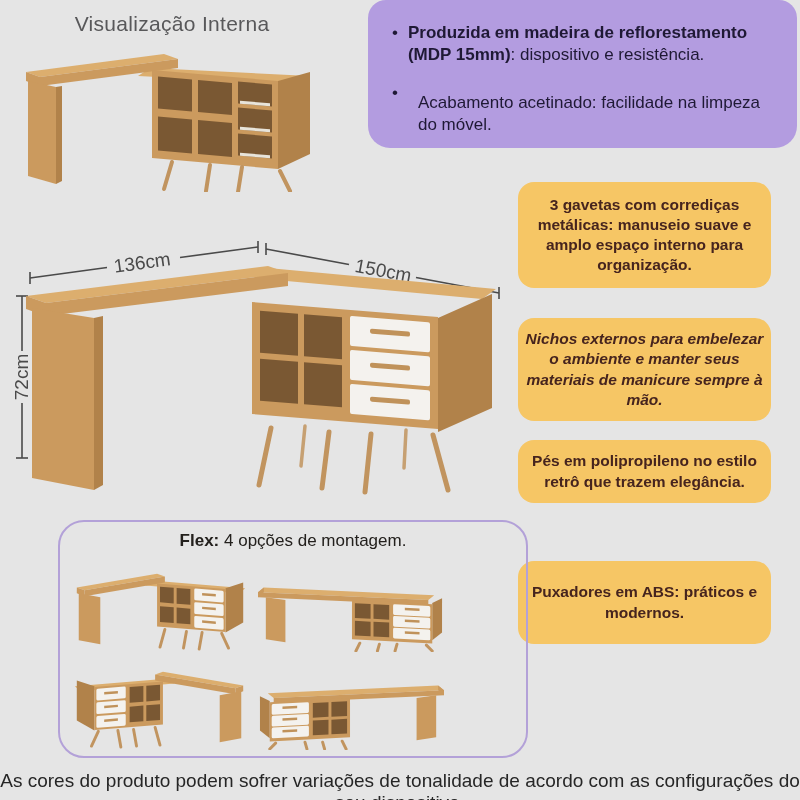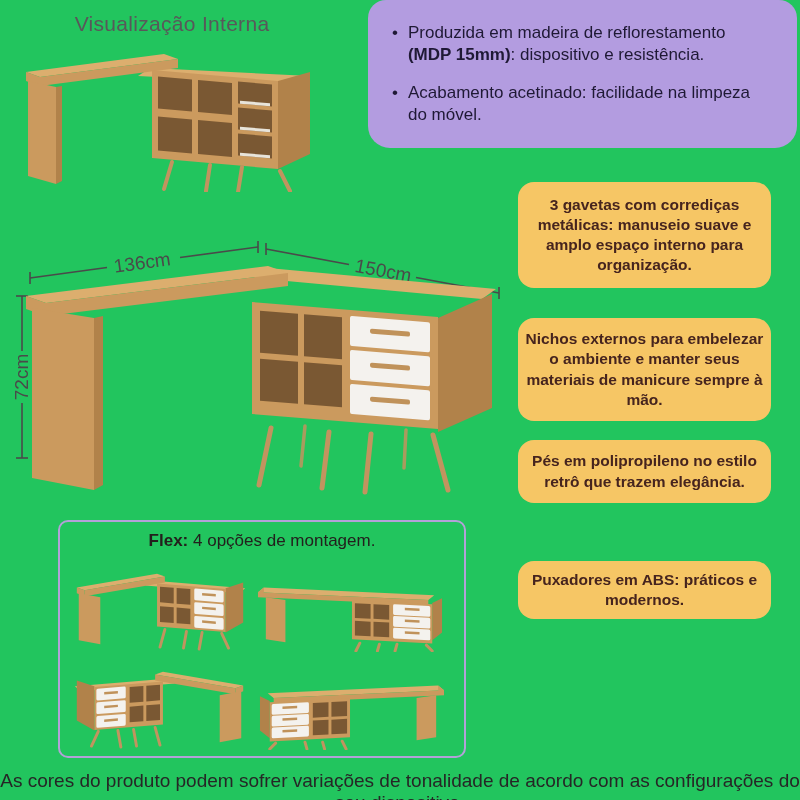--- a/index.html
+++ b/index.html
@@ -1,45 +1,45 @@
 <!DOCTYPE html>
 <html><head>
 <meta charset="utf-8">
 <style>
   html,body{margin:0;padding:0;background:#ffffff;}
   body{font-family:"Liberation Sans", sans-serif;}
-  #stage{position:relative;width:800px;height:800px;background:#22c55e;overflow:hidden;}
+  #stage{position:relative;width:800px;height:800px;background:#e5e5e5;overflow:hidden;}
 
   
   .iv-title{position:absolute;left:0;top:12px;width:344px;text-align:center;
     font-size:21px;color:#58585a;letter-spacing:.3px;}
 
   
   .materials-card{position:absolute;left:368px;right:3px;top:0;height:148px;
     background:#b39ce0;border-radius:18px 18px 22px 22px;box-sizing:border-box;
     padding:22px 24px 0 24px;color:#1f1935;}
   .bullet-row{display:flex;gap:10px;margin-bottom:15px;font-size:17px;line-height:1.32;}
   .bullet-dot{flex:0 0 auto;font-size:17px;line-height:1.32;}
-  .b-strong{font-weight:400;}
+  .b-strong{font-weight:700;}
   .b-strong2{font-weight:700;margin-top:48px;}
 
   
   .feature-card{position:absolute;left:518px;width:253px;background:#f6c665;
     border-radius:16px;box-sizing:border-box;display:flex;align-items:center;
     justify-content:center;text-align:center;color:#46241e;font-weight:700;
     font-size:15.5px;line-height:1.3;padding:10px 6px;}
   .fc1{top:182px;height:106px;}
-  .fc2{top:318px;height:103px;}
+  .fc2{top:318px;height:103px;font-style:italic;}
   .fc3{top:440px;height:63px;}
-  .fc4{top:561px;height:58px;}
+  .fc4{top:561px;height:83px;}
   .fc5{top:660px;height:86px;}
 
   
-  .flex-panel{position:absolute;left:58px;top:520px;width:408px;height:238px;
-    border:2px solid #b3a1d8;border-radius:10px;box-sizing:border-box;}
+  .flex-panel{position:absolute;left:58px;top:520px;width:470px;height:238px;
+    border:2px solid #b3a1d8;border-radius:26px;box-sizing:border-box;}
   .flex-title{margin-top:9px;text-align:center;font-size:17px;color:#23201d;}
   .flex-title .ft-bold{font-weight:700;}
   .mini-grid{position:absolute;left:4px;top:34px;width:382px;height:196px;
     display:grid;grid-template-columns:1fr 1fr;grid-template-rows:1fr 1fr;
     align-items:center;justify-items:center;}
 
   
   .disclaimer{position:absolute;left:0;top:770px;width:800px;text-align:center;
     font-size:19px;color:#262626;}
 
@@ -87,21 +87,21 @@
     </g>
   </svg>
 
   <div class="materials-card">
     <div class="bullet-row">
       <span class="bullet-dot">•</span>
       <p style="margin:0;"><span class="b-strong">Produzida em madeira de reflorestamento </span><span class="b-strong2">(MDP 15mm)</span><span>: dispositivo e resistência.</span></p>
     </div>
     <div class="bullet-row">
       <span class="bullet-dot">•</span>
-      <p style="margin:0;"><span class="b-strong"></span><span class="b-strong2"></span><span>Acabamento acetinado: facilidade na limpeza do móvel.</span></p>
+      <p style="margin:10px;"><span class="b-strong"></span><span class="b-strong2"></span><span>Acabamento acetinado: facilidade na limpeza do móvel.</span></p>
     </div>
   </div>
 
   <svg style="position:absolute;left:2px;top:232px;" width="510" height="300" viewBox="0 0 510 300">
 
     <g stroke="#4a4a4a" stroke-width="1.6">
       <line x1="28" y1="46" x2="105" y2="35.5"></line>
       <line x1="178" y1="25.5" x2="256" y2="15"></line>
       <line x1="28" y1="40" x2="28" y2="52"></line>
       <line x1="256" y1="9" x2="256" y2="21"></line>

